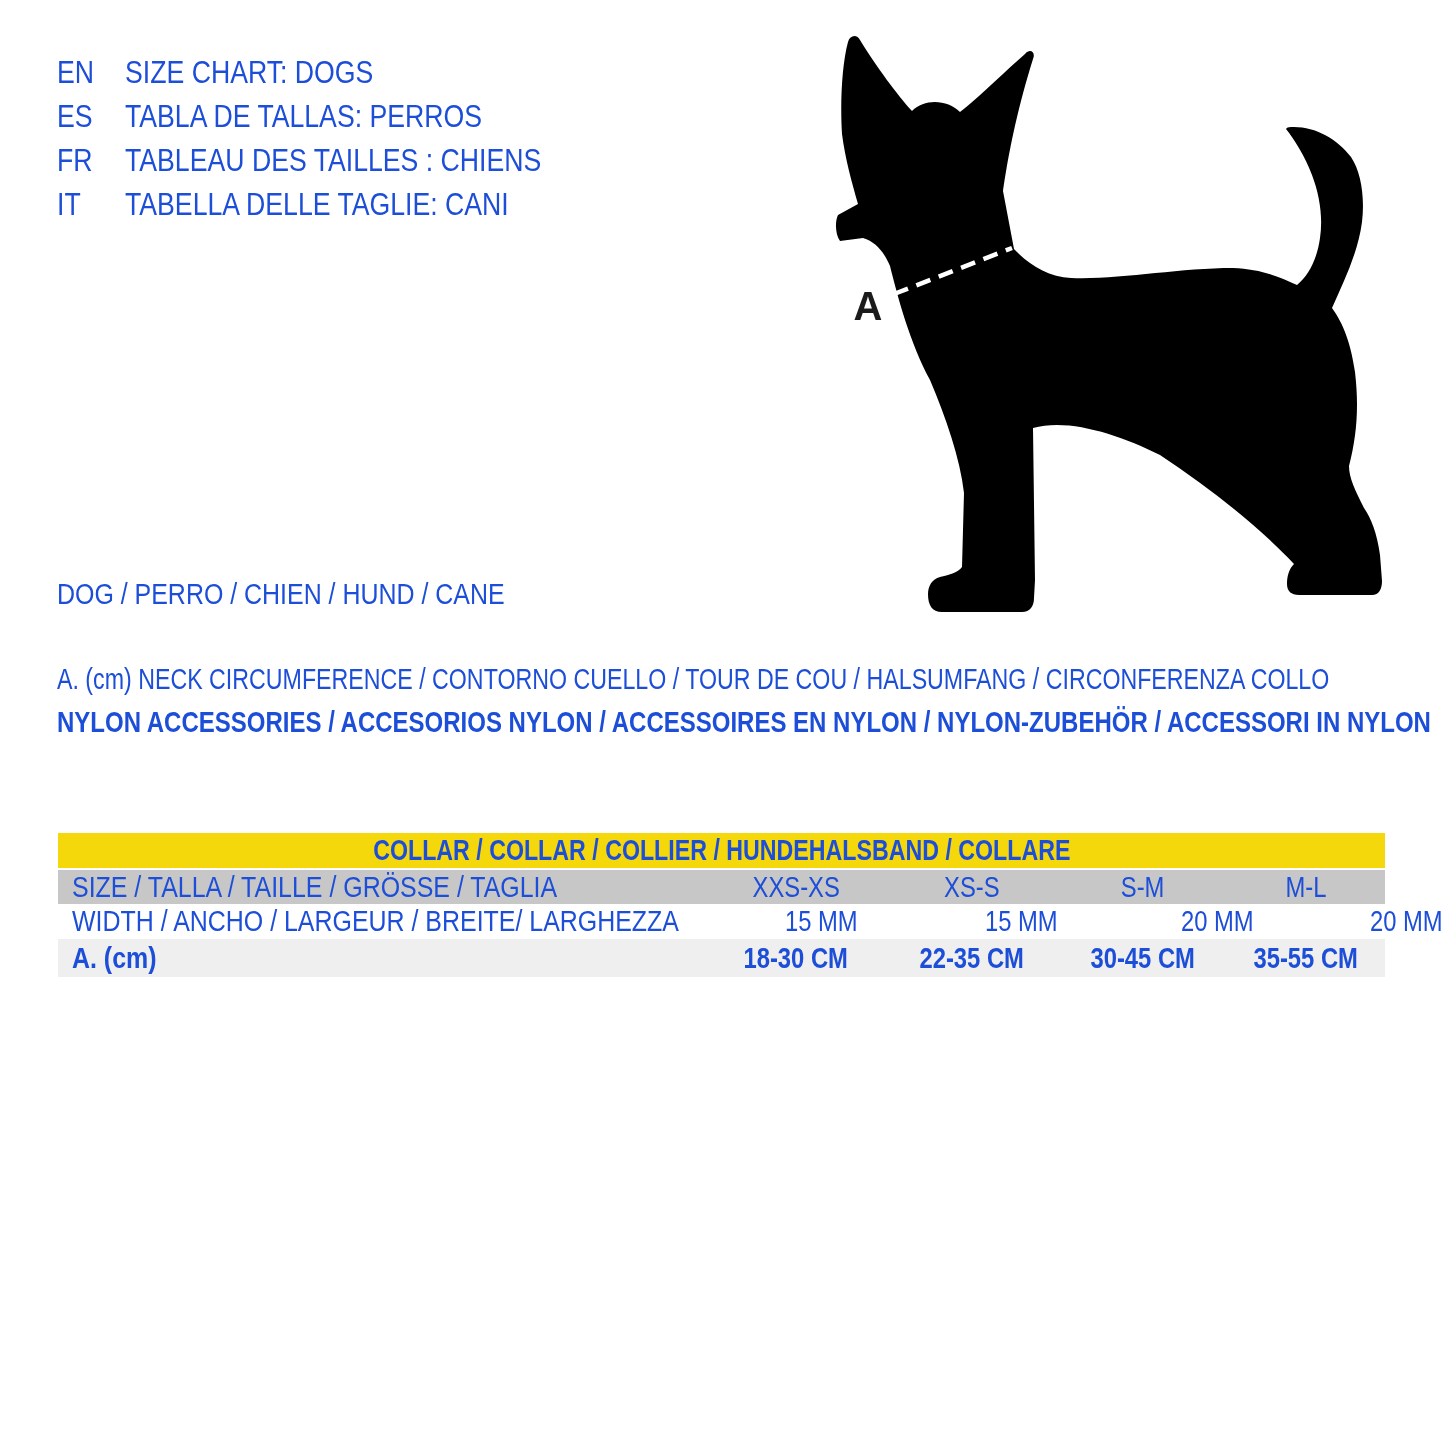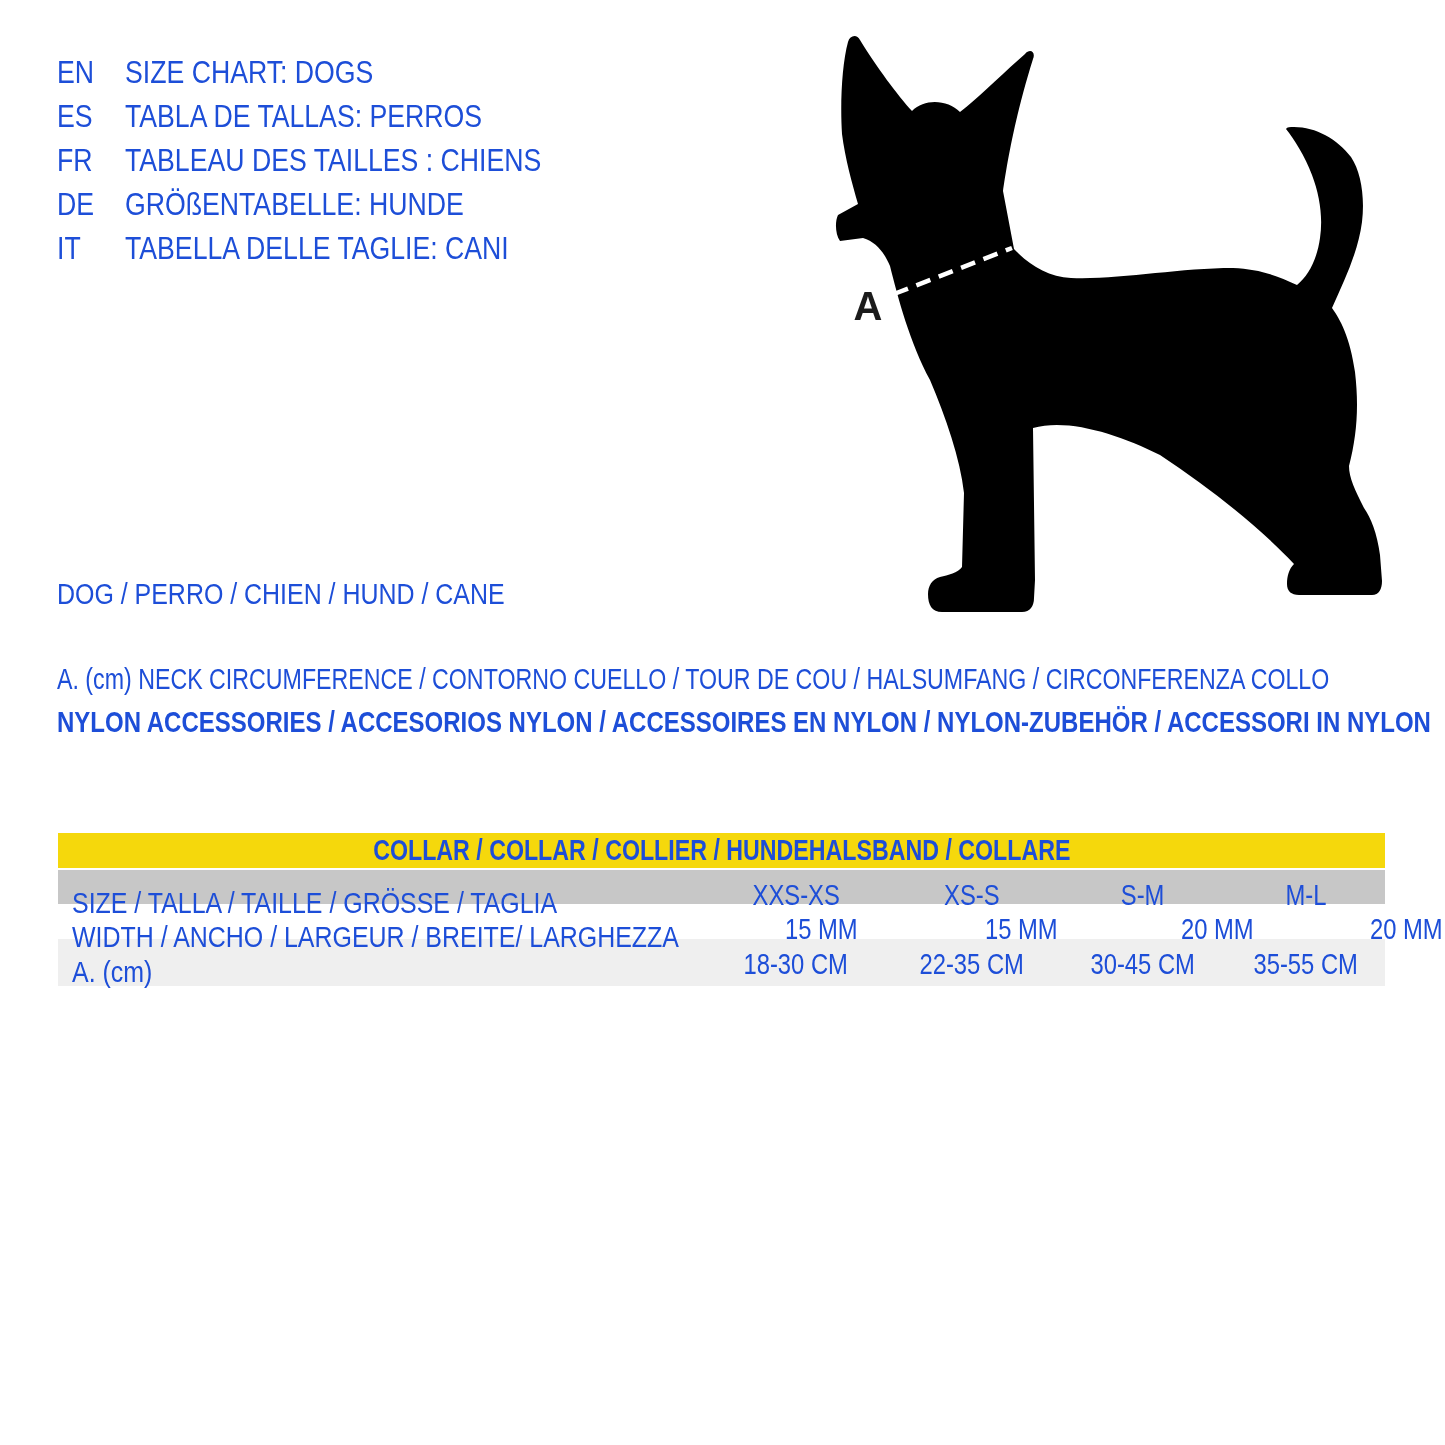--- a/index.html
+++ b/index.html
@@ -35,45 +35,41 @@
     height:35px;display:flex;align-items:center;justify-content:center;
     font-weight:bold;margin-bottom:2px;
   }
   .tbl-row{
     display:grid;
     grid-template-columns:649px 178px 173px 169px 158px;
     align-items:center;
   }
   .row-size {height:34px;}
   .row-width{height:35px;}
-  .row-a    {height:47px;}
-  .cell-label{padding-left:14px;text-align:left;margin-top:17px;}
+  .row-a    {height:38px;font-weight:bold;}
+  .cell-label{padding-left:14px;text-align:left;}
   .cell-val{text-align:center;}
 </style>
 </head>
 <body>
 
 <div class="page">
 
   <div class="langs">
     <div class="lang-row">
       <span class="lang-code"><span class="cn">EN</span></span>
       <span class="cn">SIZE CHART: DOGS</span>
     </div>
     <div class="lang-row">
       <span class="lang-code"><span class="cn">ES</span></span>
       <span class="cn">TABLA DE TALLAS: PERROS</span>
     </div>
     <div class="lang-row">
       <span class="lang-code"><span class="cn">FR</span></span>
       <span class="cn">TABLEAU DES TAILLES : CHIENS</span>
-    </div>
-    <div class="lang-row">
-      <span class="lang-code"><span class="cn">DE</span></span>
-      <span class="cn">GRÖßENTABELLE: HUNDE</span>
     </div>
     <div class="lang-row">
       <span class="lang-code"><span class="cn">IT</span></span>
       <span class="cn">TABELLA DELLE TAGLIE: CANI</span>
     </div>
   </div>
 
   <div class="dog-wrap">
     <svg width="580" height="610" viewBox="0 0 580 610" xmlns="http://www.w3.org/2000/svg">
       <path fill="#000000" d="

